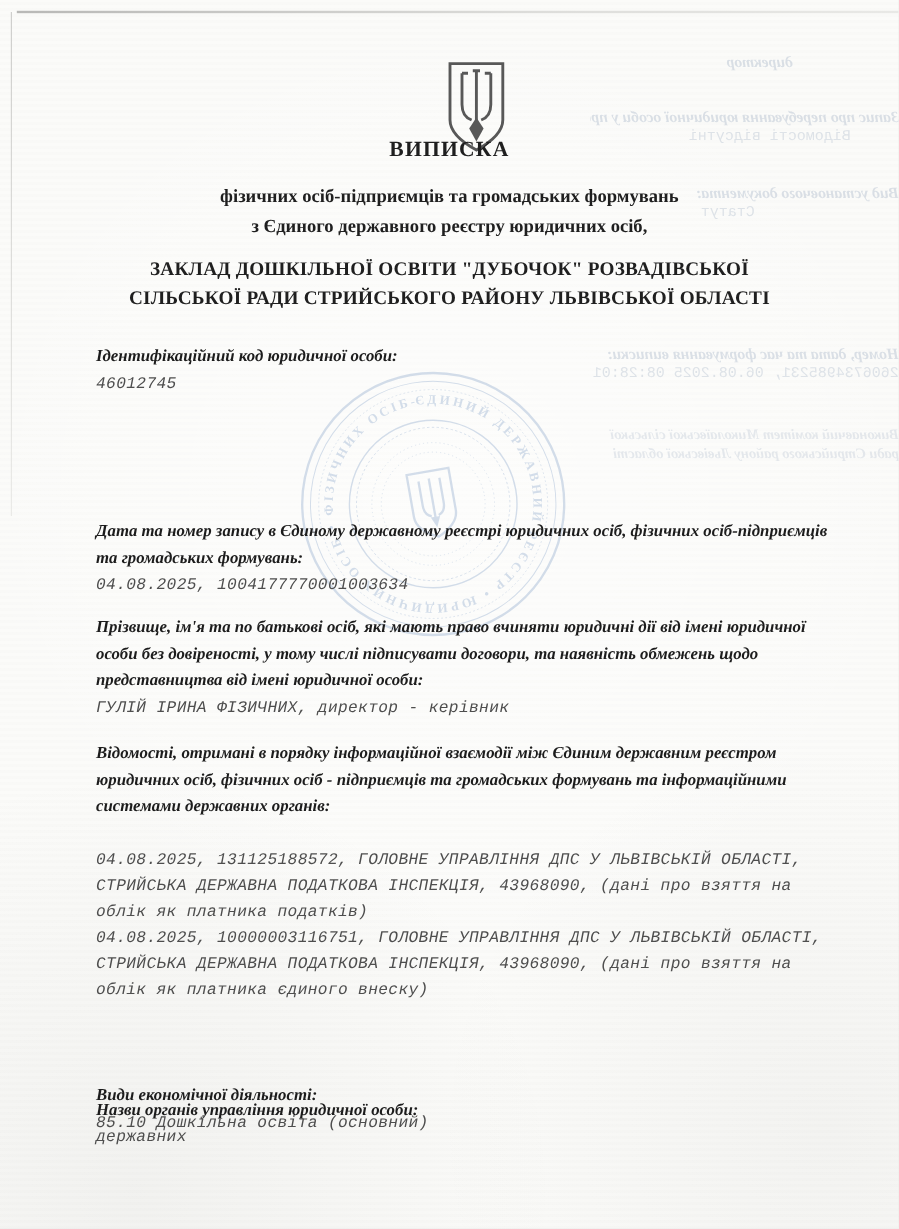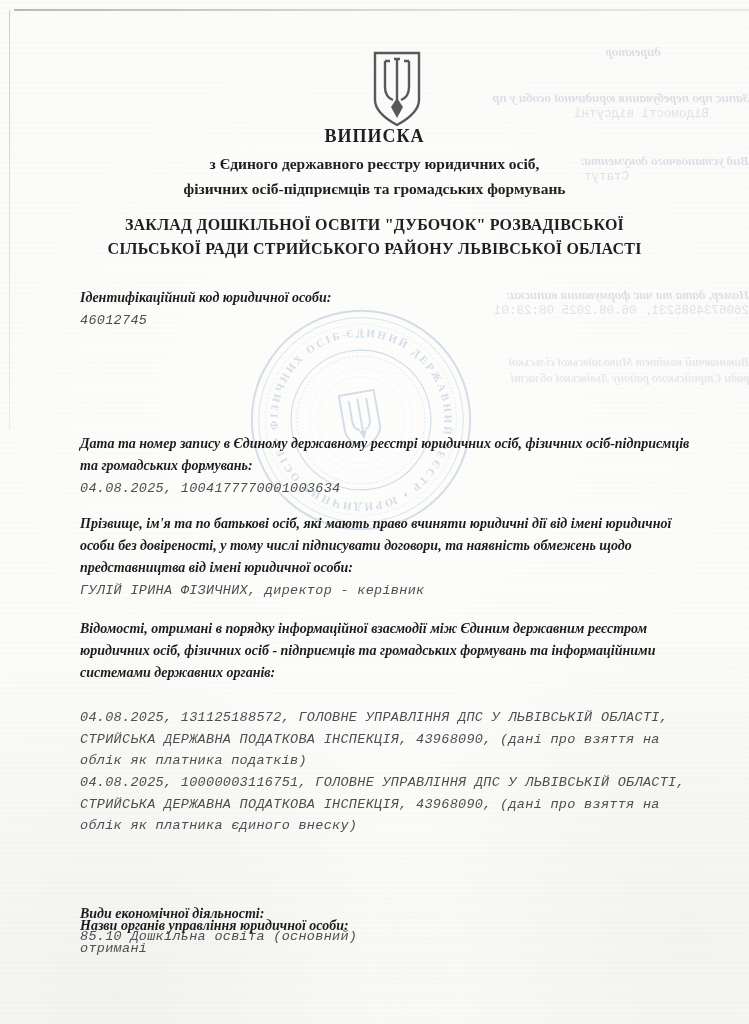--- a/index.html
+++ b/index.html
@@ -15,21 +15,21 @@
     color:#1f1f1f;
   }
   .scan-edge-top { position:absolute; top:9px; left:14px; right:0; height:2px;
     background:linear-gradient(90deg,#a8a8a6,#d6d6d3 60%, #e4e4e1); opacity:.8; }
   .scan-edge-left { position:absolute; top:10px; left:9px; width:1px; height:420px;
     background:linear-gradient(180deg,#bcbcba,#e3e3e0); opacity:.7; }
 
   .emblem { position:absolute; left:371px; top:50px; width:52px; height:78px; z-index:3; }
 
   .center-head { position:absolute; left:0; width:100%; text-align:center; z-index:3; }
-  .title { top:126px; font-size:18px; font-weight:bold; letter-spacing:1px; }
+  .title { top:114px; font-size:18px; font-weight:bold; letter-spacing:1px; }
   .subtitle { top:151px; font-size:15.5px; font-weight:bold; line-height:25px; }
   .entity { top:212px; font-size:16px; font-weight:bold; line-height:24px; letter-spacing:.2px; }
 
   .sec { position:absolute; left:80px; width:624px; z-index:3; }
   .lbl { font-size:14px; font-weight:bold; font-style:italic; line-height:22px; color:#1c1c1c; }
   .val { font-family:"Liberation Mono", monospace; font-size:13.5px; line-height:21.5px;
          letter-spacing:.3px; color:#4e4e4e; margin-top:1px;font-style:italic; }
 
   
   .bleed { position:absolute; transform:scaleX(-1); color:#bfc9d6; z-index:1;
@@ -100,22 +100,22 @@
       <path d="M14 11 V37 Q14 47 22 50"></path>
       <path d="M38 11 V37 Q38 47 30 50"></path>
       <path d="M26 9 V52"></path>
       <path d="M14 11 h5 M33 11 h5 M23 9 h6"></path>
     </g>
     <path d="M26 48 L32 57 L26 68 L20 57 Z" fill="#585858"></path>
   </svg>
 
   <div class="center-head title">ВИПИСКА</div>
   <div class="center-head subtitle" style="top:151px;">
+    <div>фізичних осіб-підприємців та громадських формувань</div>
     <div>з Єдиного державного реєстру юридичних осіб,</div>
-    <div>фізичних осіб-підприємців та громадських формувань</div>
   </div>
   <div class="center-head entity" style="top:213px;">
     <div>ЗАКЛАД ДОШКІЛЬНОЇ ОСВІТИ "ДУБОЧОК" РОЗВАДІВСЬКОЇ</div>
     <div>СІЛЬСЬКОЇ РАДИ СТРИЙСЬКОГО РАЙОНУ ЛЬВІВСЬКОЇ ОБЛАСТІ</div>
   </div>
 
   <section class="sec" style="top:287px;">
     <div class="lbl">Ідентифікаційний код юридичної особи:</div>
     <div class="val">46012745</div>
   </section>
@@ -143,16 +143,16 @@
     <div class="val">04.08.2025, 10000003116751, ГОЛОВНЕ УПРАВЛІННЯ ДПС У ЛЬВІВСЬКІЙ ОБЛАСТІ, СТРИЙСЬКА ДЕРЖАВНА ПОДАТКОВА ІНСПЕКЦІЯ, 43968090, (дані про взяття на облік як платника єдиного внеску)</div>
   </section>
 
   <section class="sec" style="top:903px;">
     <div class="lbl">Види економічної діяльності:</div>
     <div class="val">85.10 Дошкільна освіта (основний)</div>
   </section>
 
   <section class="sec" style="top:915px;">
     <div class="lbl">Назви органів управління юридичної особи:</div>
-    <div class="val">отримані</div>
+    <div class="val">державних</div>
   </section>
 
 </div>
 
 </body></html>

